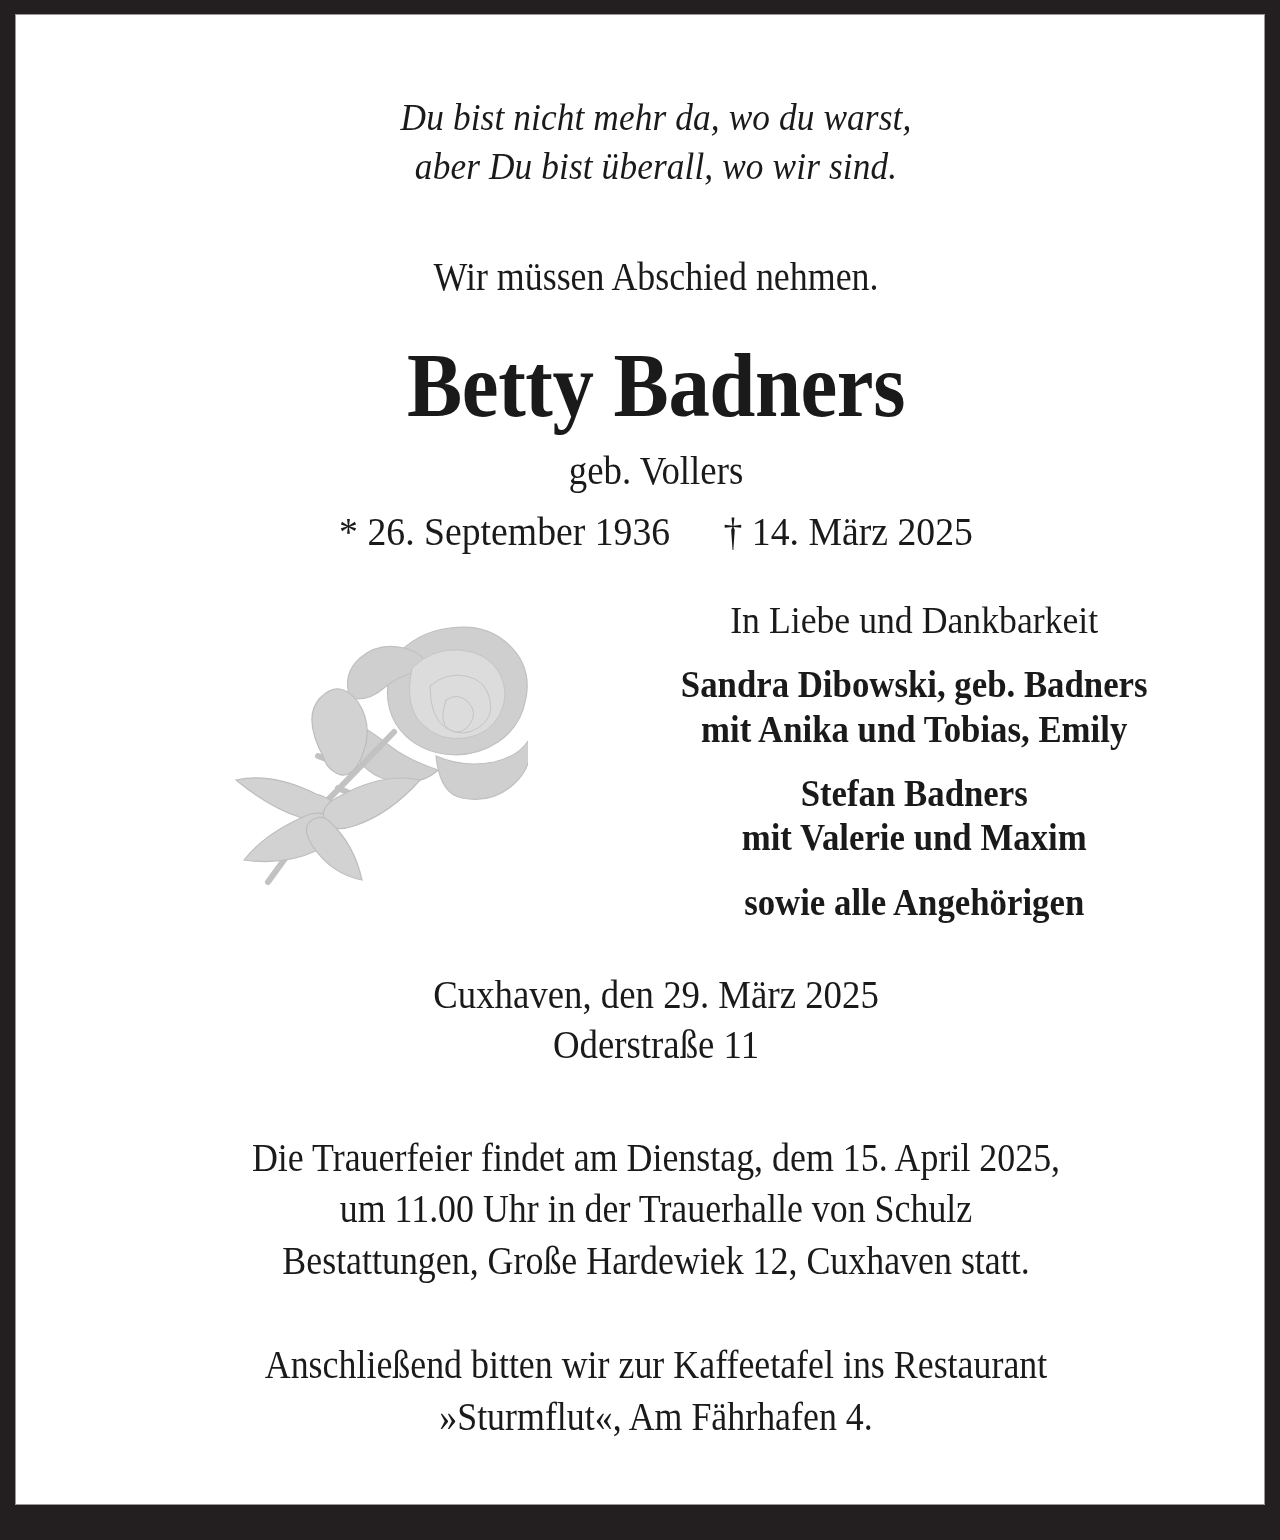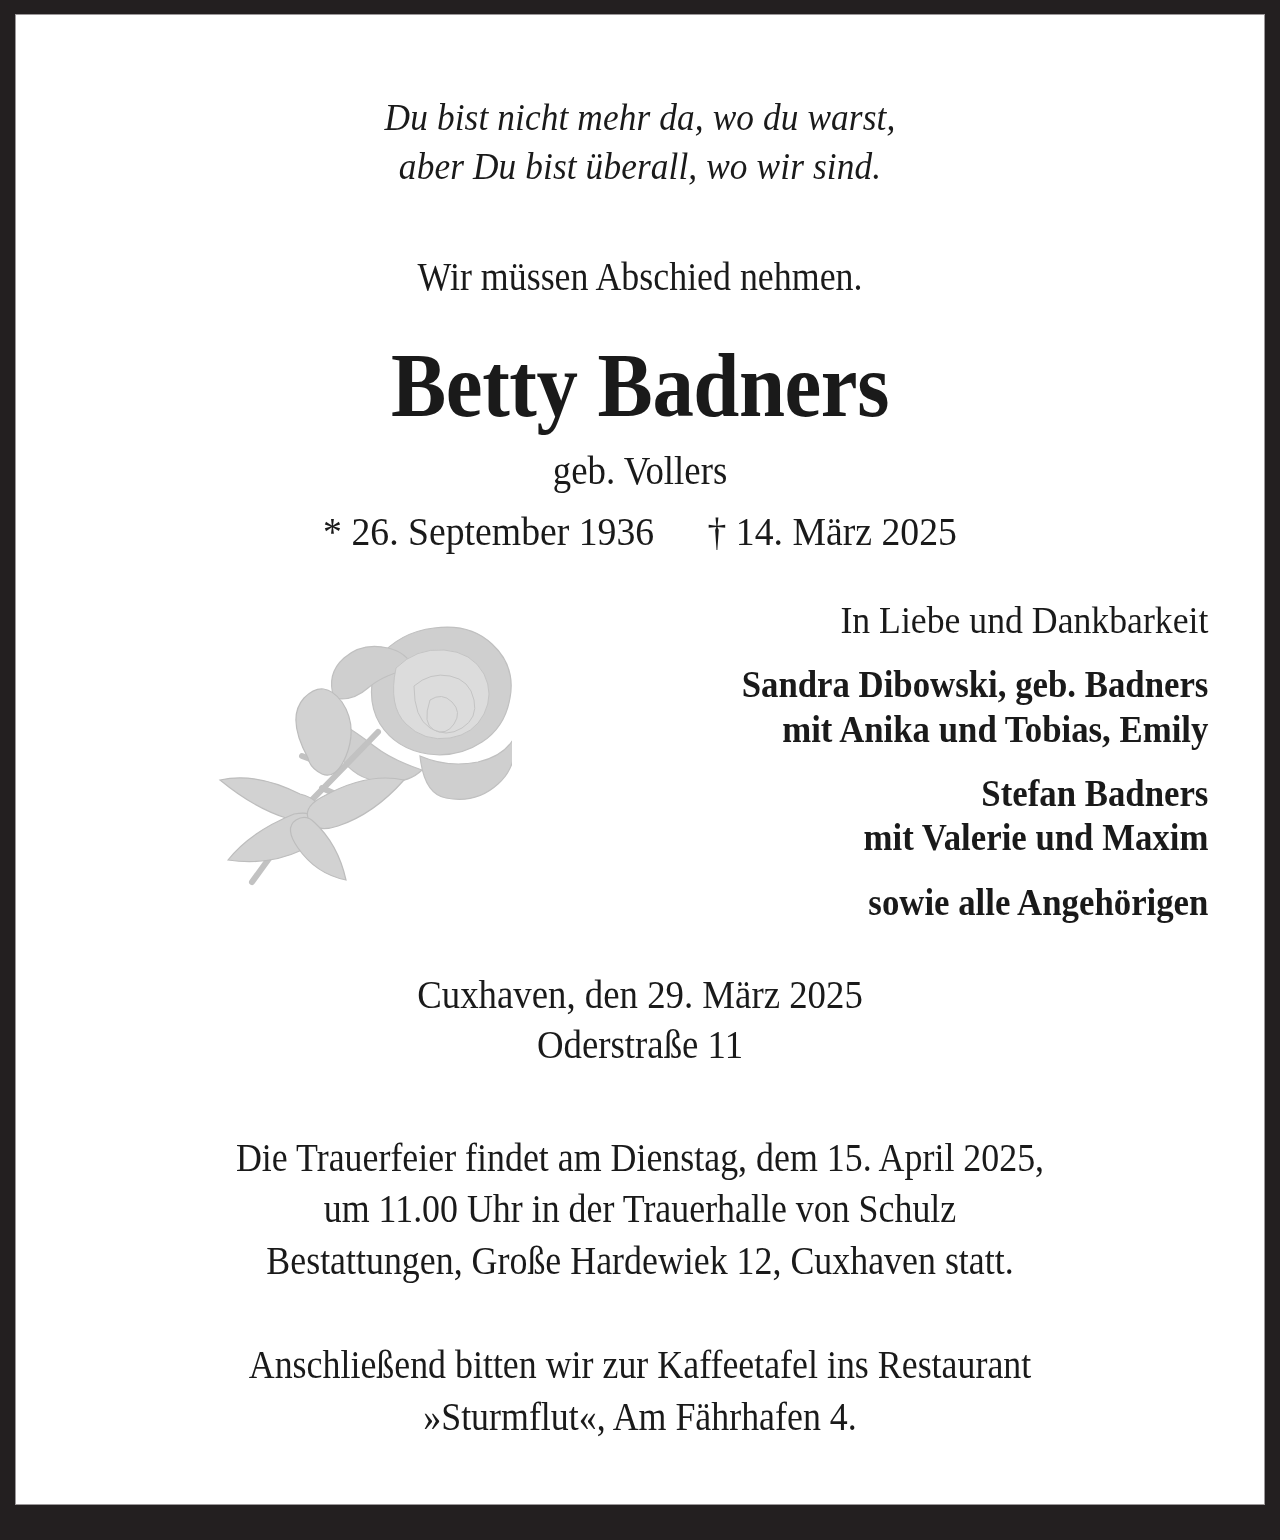--- a/index.html
+++ b/index.html
@@ -36,20 +36,21 @@
     overflow: hidden;
   }
 
   .inner {
     position: relative;
     box-sizing: border-box;
     width: 100%;
     height: 100%;
     padding: 0 24px;
     text-align: center;
+    margin-left: 16px;
   }
 
   
   .verse {
     font-style: italic;
     font-size: 38px;
     line-height: 1.30;
     letter-spacing: 0.1px;
     margin: 0;
     padding-top: 78px;
@@ -112,21 +113,21 @@
     width: 330px;
     height: 312px;
   }
   .rose-illustration svg { display: block; width: 100%; height: 100%; }
 
   .family-block {
     position: absolute;
     left: 548px;
     top: 0;
     width: 660px;
-    text-align: right;
+    text-align: center;
   }
   .tribute-lead {
     font-size: 38px;
     line-height: 1.2;
     margin: 0 0 20px 0;
     transform: scaleX(0.94);
     transform-origin: left top;
     white-space: nowrap;
   }
   .family-group {

